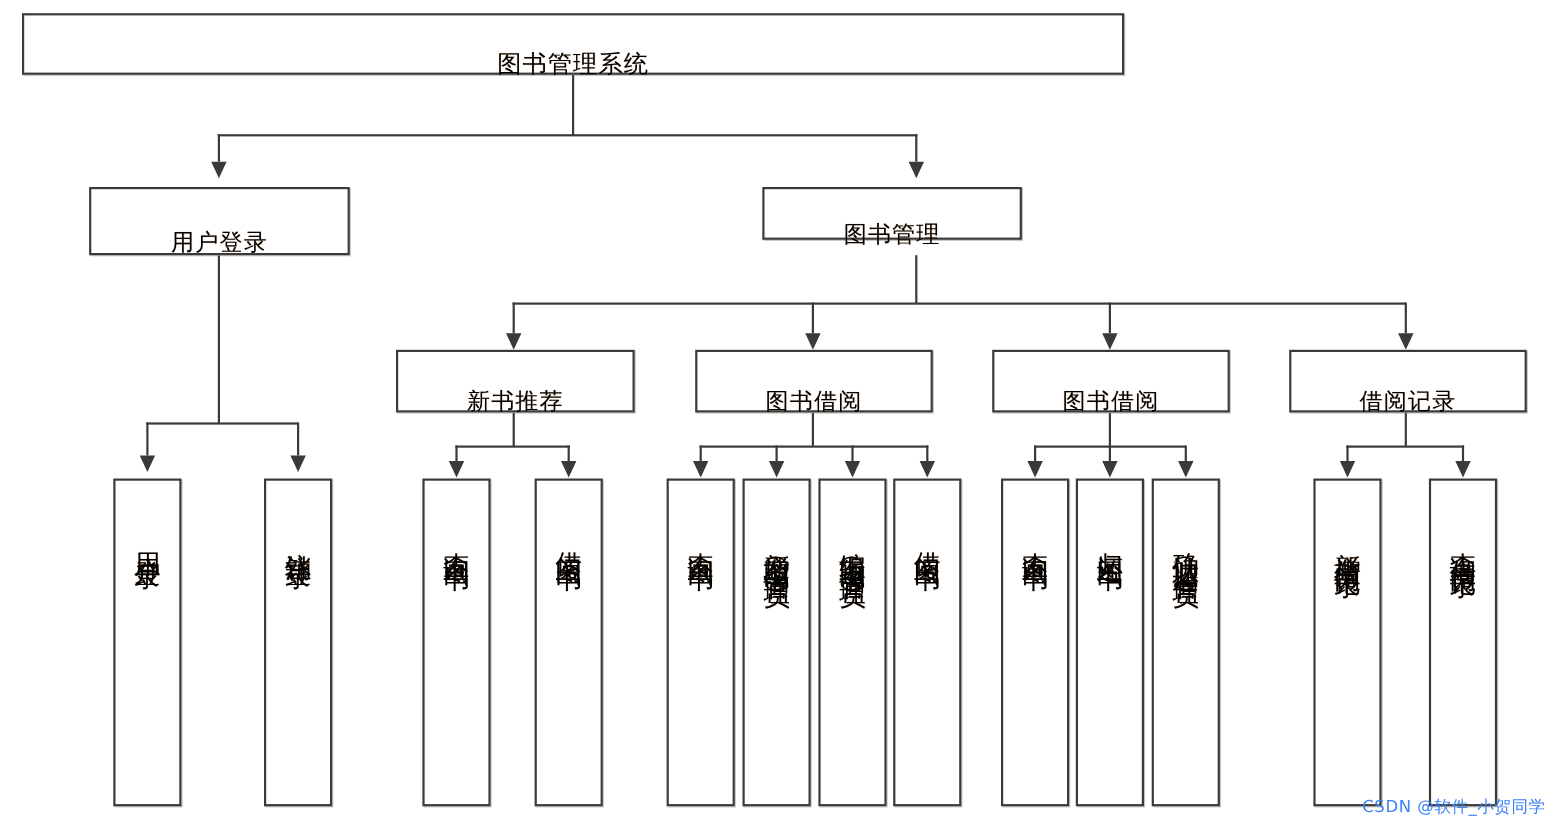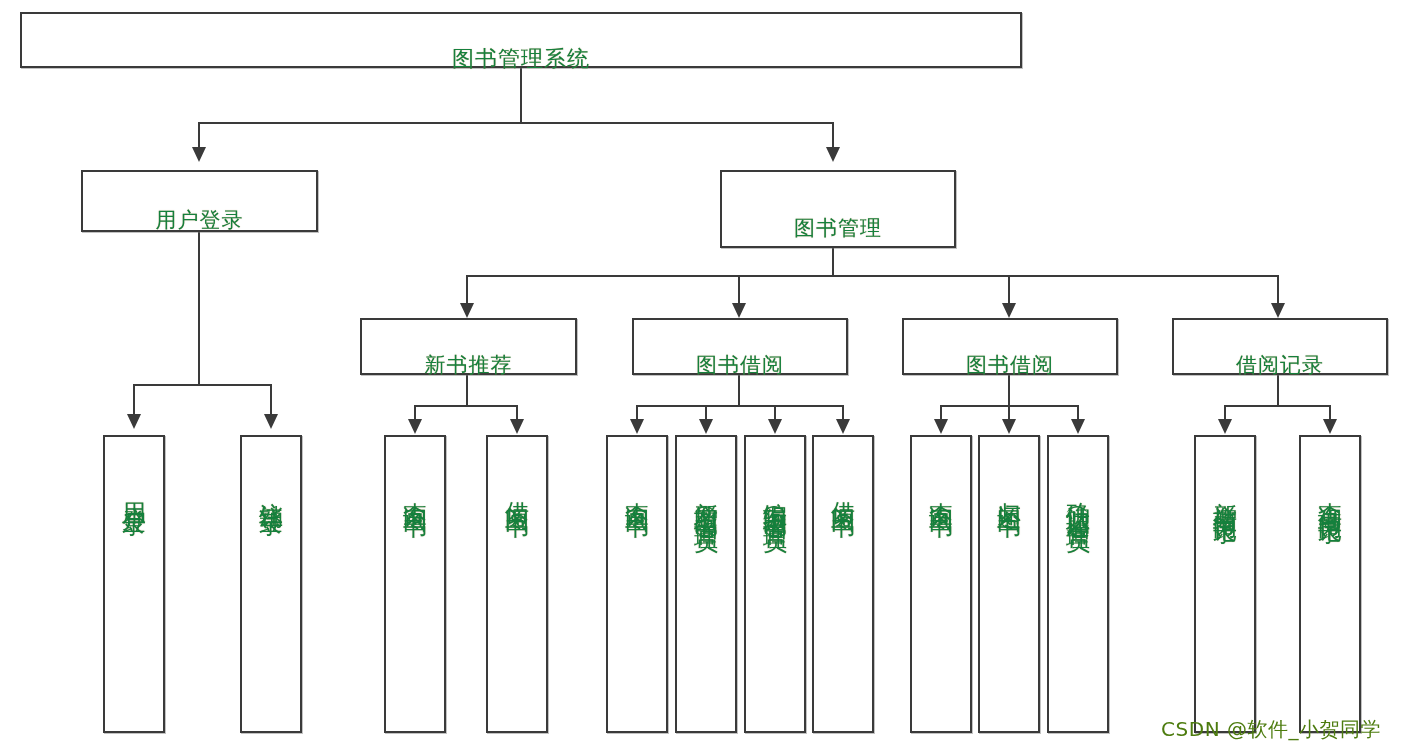--- a/index.html
+++ b/index.html
@@ -19,21 +19,21 @@
     box-sizing:border-box;
     background:#ffffff;
     border:2px solid #3a3a3a;
     display:flex;
     align-items:center;
     justify-content:center;
     z-index:3;
     box-shadow:1px 1px 0 0 rgba(120,120,120,.45);
   }
   .node .label{
-    color:#15803d;
+    color:#000000;
     font-size:21px;
     line-height:1.15;
     letter-spacing:1px;
     white-space:nowrap;
     text-shadow:0 0 1px rgba(190,120,60,.55);
     margin-top:38px;
   }
   
   .node.root .label{font-size:22px;}
 
@@ -62,23 +62,23 @@
     width:0;height:0;
     border-left:7px solid transparent;
     border-right:7px solid transparent;
     border-top:15px solid #3a3a3a;
     z-index:2;
   }
 
   
   #watermark{
     position:absolute;
-    right:24px;bottom:4px;
-    color:#4d7c0f;
-    font-size:20px;
+    right:0;bottom:4px;
+    color:#3b82f6;
+    font-size:15px;
     letter-spacing:.5px;
     z-index:5;
     white-space:nowrap;
     user-select:none;
   }
 </style>
 </head>
 <body>
 
 <div id="canvas">
@@ -142,21 +142,21 @@
   <div class="arrow" style="left:1218px;top:419px;"></div>
   <div class="arrow" style="left:1323px;top:419px;"></div>
 
   <div class="node root" style="left:20px;top:12px;width:1002px;height:56px;">
     <span class="label">图书管理系统</span>
   </div>
 
   <div class="node" style="left:81px;top:170px;width:237px;height:62px;">
     <span class="label">用户登录</span>
   </div>
-  <div class="node" style="left:720px;top:170px;width:236px;height:78px;">
+  <div class="node" style="left:693px;top:170px;width:236px;height:48px;">
     <span class="label">图书管理</span>
   </div>
 
   <div class="node" style="left:360px;top:318px;width:217px;height:57px;">
     <span class="label">新书推荐</span>
   </div>
   <div class="node" style="left:632px;top:318px;width:216px;height:57px;align-items:center;">
     <span class="label">图书借阅</span>
   </div>
   <div class="node" style="left:902px;top:318px;width:216px;height:57px;">

